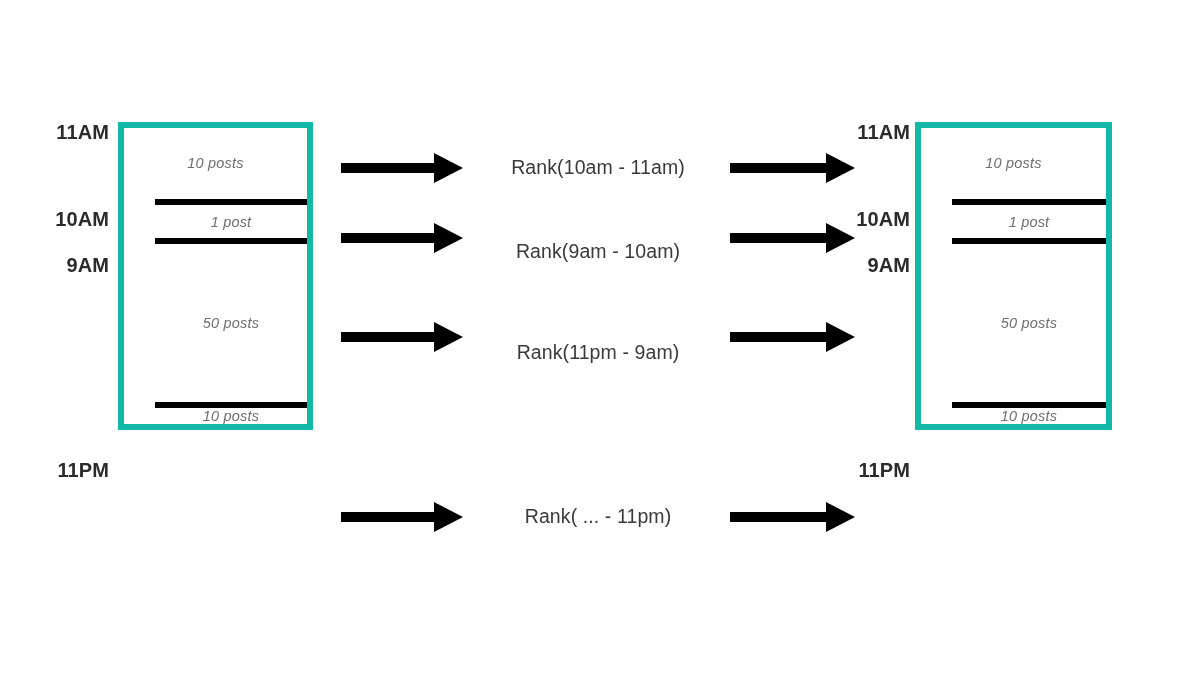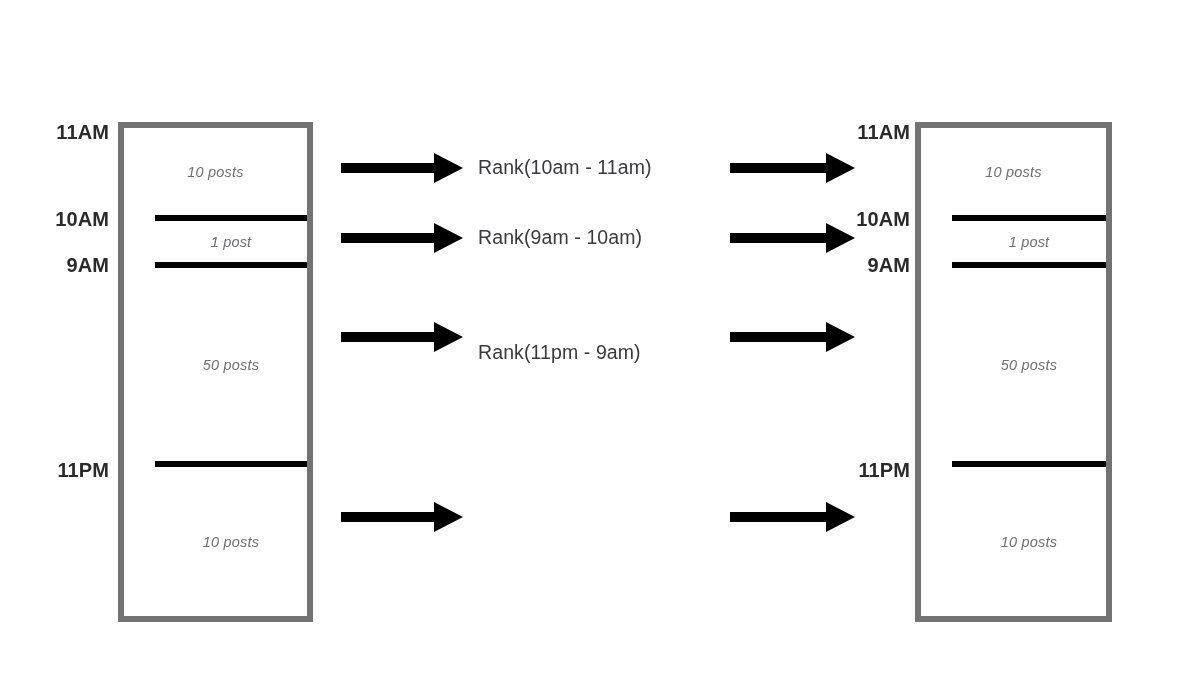--- a/index.html
+++ b/index.html
@@ -17,22 +17,22 @@
     position: relative;
     width: 1200px;
     height: 675px;
     background: #ffffff;
   }
 
   
   .timeline {
     position: absolute;
     top: 122px;
-    height: 500px;
-    border: 6px solid #737373;
+    height: 308px;
+    border: 6px solid #14b8a6;
     box-sizing: border-box;
     background: #ffffff;
     display: flex;
     flex-direction: column;
     justify-content: flex-end;
   }
   .timeline.left  { left: 118px; width: 195px; }
   .timeline.right { left: 915px; width: 197px; }
 
   .slot {
@@ -73,21 +73,21 @@
   }
   .arrow svg { display: block; }
 
   
   .rank-caption {
     position: absolute;
     font-size: 19.5px;
     color: #3a3a3e;
     white-space: nowrap;
     letter-spacing: 0.1px;
-    text-align: left;
+    text-align: center;
   }
 </style>
 </head>
 <body>
 
 <div id="canvas">
 
   <div class="timeline left">
     <div class="slot" style="height:87px;">
       <span class="slot-label">10 posts</span>
@@ -123,22 +123,23 @@
       <path d="M0 12 H93 V2 L122 17 L93 32 V22 H0 Z" fill="#000000"></path>
     </svg>
   </div>
   <div class="arrow" style="left:341px; top:500px; width:122px;">
     <svg width="122" height="34" viewBox="0 0 122 34" aria-hidden="true">
       <path d="M0 12 H93 V2 L122 17 L93 32 V22 H0 Z" fill="#000000"></path>
     </svg>
   </div>
 
   <div class="rank-caption" style="left:478px; top:156px; width:240px;">Rank(10am - 11am)</div>
-  <div class="rank-caption" style="left:478px; top:226px; width:240px;">Rank(9am - 10am)</div>
+  <div class="rank-caption" style="left:478px; top:240px; width:240px;">Rank(9am - 10am)</div>
   <div class="rank-caption" style="left:478px; top:325px; width:240px;margin-top:16px;">Rank(11pm - 9am)</div>
+  <div class="rank-caption" style="left:478px; top:505px; width:240px;">Rank( ... - 11pm)</div>
 
   <div class="arrow" style="left:730px; top:151px; width:125px;">
     <svg width="125" height="34" viewBox="0 0 125 34" aria-hidden="true">
       <path d="M0 12 H96 V2 L125 17 L96 32 V22 H0 Z" fill="#000000"></path>
     </svg>
   </div>
   <div class="arrow" style="left:730px; top:221px; width:125px;">
     <svg width="125" height="34" viewBox="0 0 125 34" aria-hidden="true">
       <path d="M0 12 H96 V2 L125 17 L96 32 V22 H0 Z" fill="#000000"></path>
     </svg>

